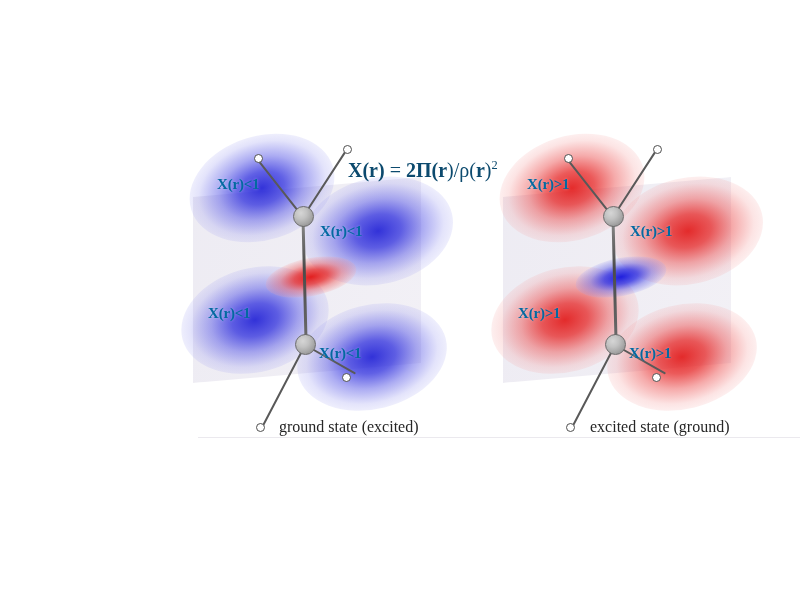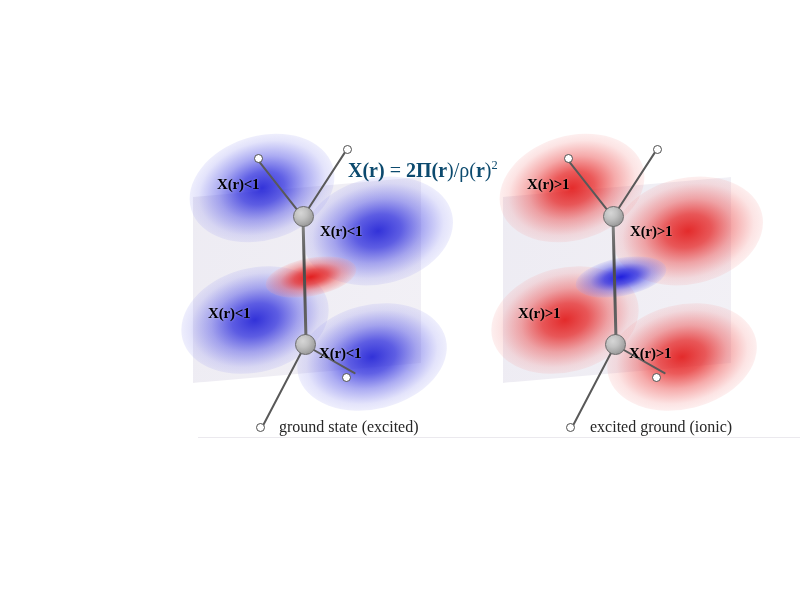--- a/index.html
+++ b/index.html
@@ -116,21 +116,21 @@
     height: 9px;
     border-radius: 50%;
     background: #ffffff;
     border: 1.5px solid #4f4f4f;
     box-sizing: border-box;
   }
 
   
   .xlabel {
     position: absolute;
-    color: #000000;
+    color: #0369a1;
     font-weight: bold;
     font-size: 15px;
     font-family: "Liberation Serif", "DejaVu Serif", serif;
     white-space: nowrap;
     letter-spacing: -0.2px;
     text-shadow: 0 0 3px rgba(255,255,255,0.35);
   }
 
   
   #formula {
@@ -234,17 +234,17 @@
       <div class="xlabel" style="left:139px; top:345px;">X(r)&gt;1</div>
     </div>
 
     <div id="formula">
       <span class="vec">X(</span><span class="vec">r</span><span class="vec">)</span>
       <span>=</span>
       <span class="vec">2Π(</span><span class="vec">r</span><span>)/ρ(</span><span class="vec">r</span><span>)</span><sup>2</sup>
     </div>
 
     <div class="caption" id="caption-ground">ground state (excited)</div>
-    <div class="caption" id="caption-excited">excited ground (ionic)</div>
+    <div class="caption" id="caption-excited">excited state (ground)</div>
 
     <div id="baseline"></div>
   </div>
 </div>
 
 </body></html>

